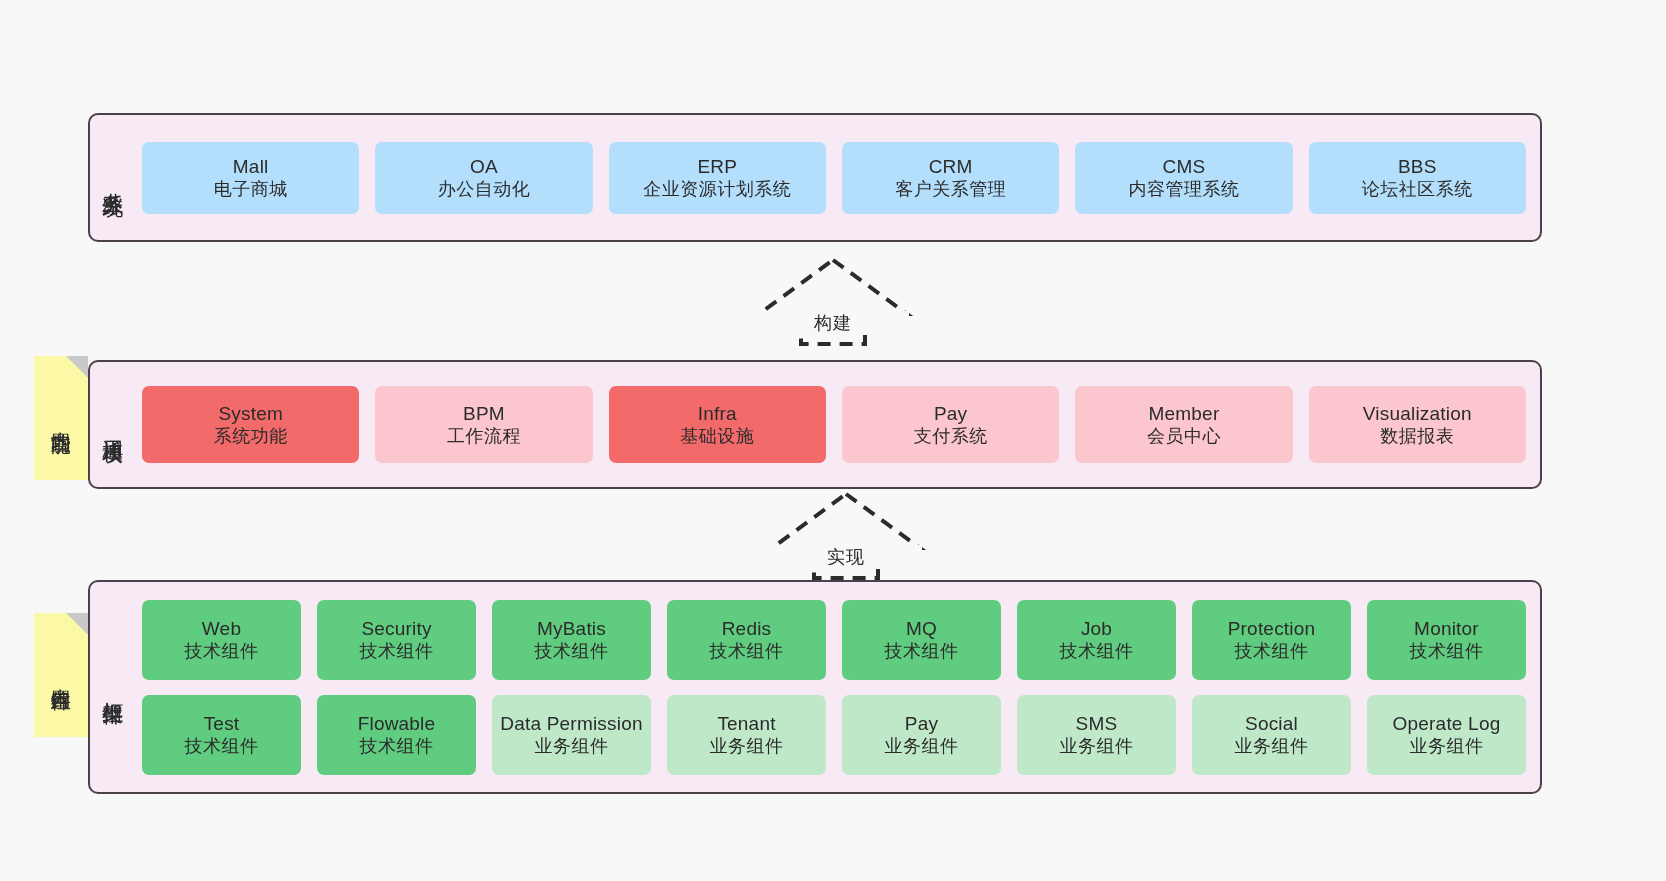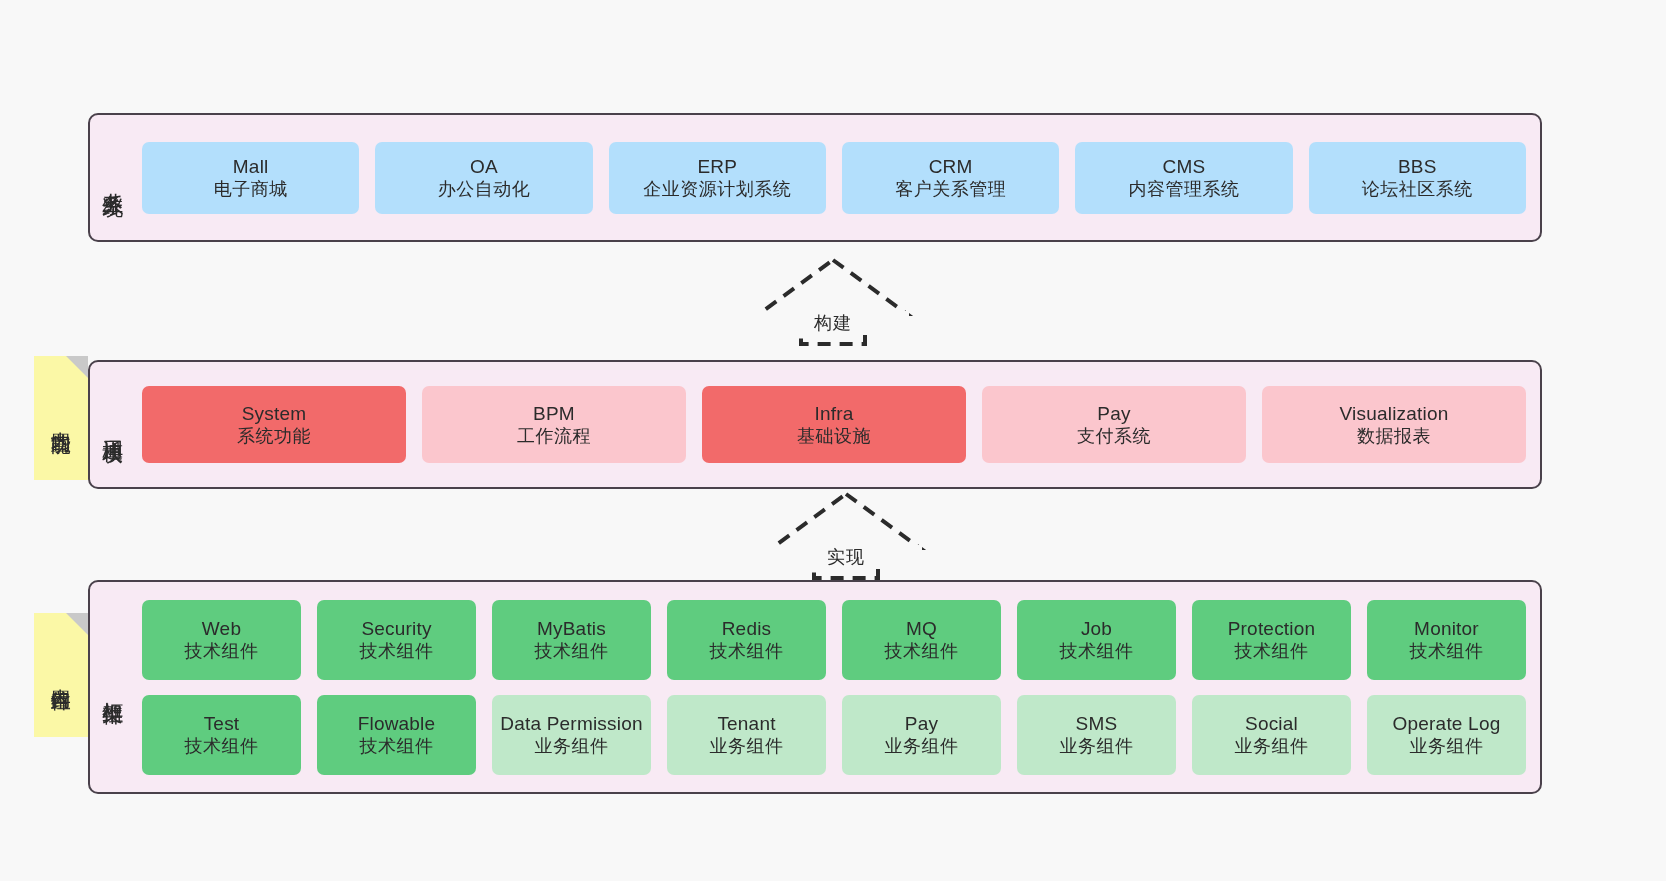--- a/index.html
+++ b/index.html
@@ -215,20 +215,24 @@
         </div>
         <div class="card c-red">
           <span class="t-en">Infra</span>
           <span class="t-cn">基础设施</span>
         </div>
         <div class="card c-pink">
           <span class="t-en">Pay</span>
           <span class="t-cn">支付系统</span>
         </div>
         <div class="card c-pink">
+          <span class="t-en">Member</span>
+          <span class="t-cn">会员中心</span>
+        </div>
+        <div class="card c-pink">
           <span class="t-en">Visualization</span>
           <span class="t-cn">数据报表</span>
         </div>
       </div>
     </div>
   </div>
 
   <div class="arrow-wrap" id="arrow-impl">
     <svg width="152" height="88" viewBox="0 0 152 88" aria-hidden="true">
       <path d="M76 2 L150 56 L108 56 L108 86 L44 86 L44 56 L2 56 Z" fill="none" stroke="#2b2b2b" stroke-width="4" stroke-dasharray="13 9" stroke-linejoin="miter"></path>

